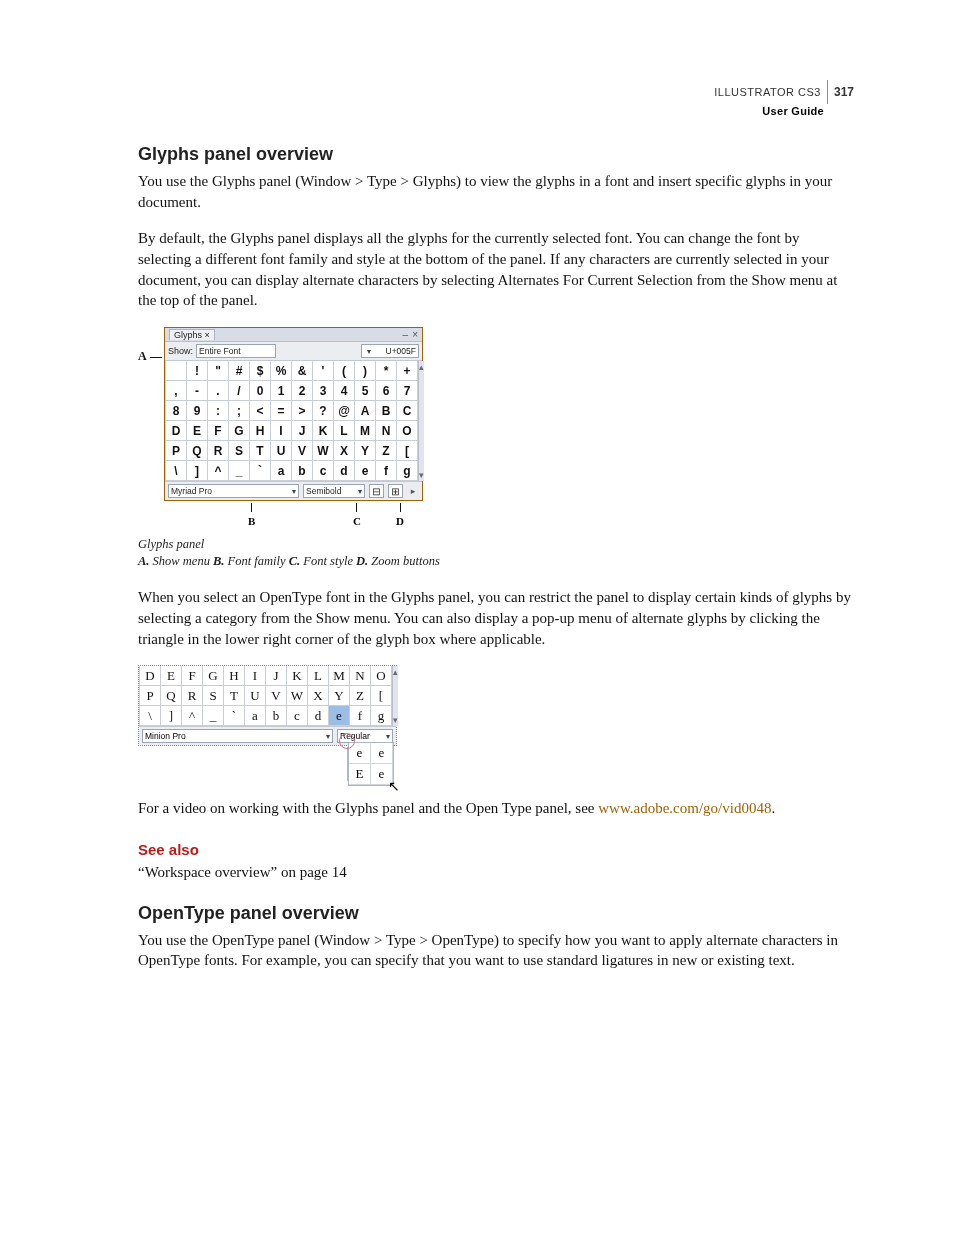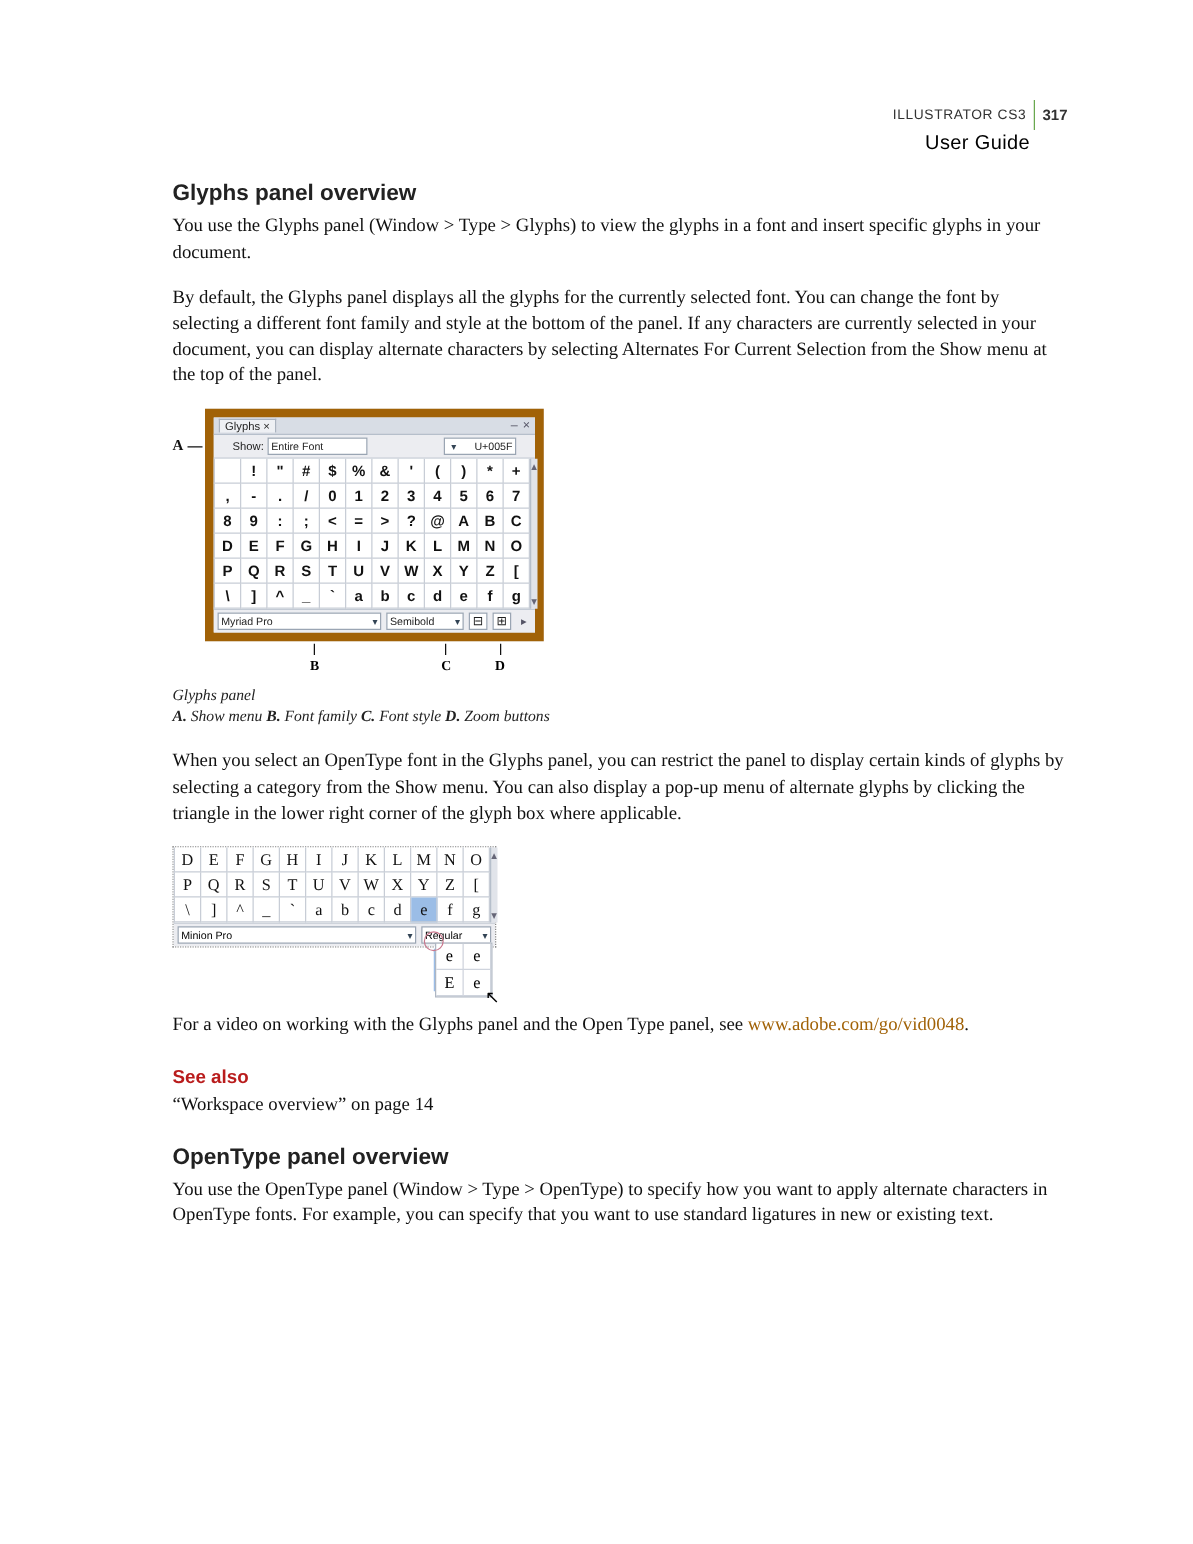--- a/index.html
+++ b/index.html
@@ -27,21 +27,21 @@
   .runhead .prod { letter-spacing: .5px; color:#333; }
   .runhead .bar {
     display: inline-block;
     width: 1px;
     height: 24px;
     background: #6aa84f;
     margin: 0 6px;
     vertical-align: middle;
   }
   .runhead .pnum { font-weight: bold; color:#333; font-size: 12px; }
-  .runhead .ug { font-weight: normal; margin-right: 30px; font-size:16px; letter-spacing:.3px;}
+  .runhead .ug { font-weight: bold; margin-right: 30px; font-size:11px; letter-spacing:.3px;}
   h2.section {
     font-family: "Myriad Pro", Arial, Helvetica, sans-serif;
     font-weight: 700;
     color: #222;
     font-size: 18px;
     margin: 0 0 6px 0;
   }
   p.body {
     font-size: 15px;
     line-height: 1.38;
@@ -69,34 +69,34 @@
     margin: 22px 0 4px 0;
     color: #b91c1c;
   }
 
   
   .fig1-wrap { display:flex; align-items:flex-start; margin: 6px 0 2px 0;}
   .fig1-leader { width:26px; font-weight:bold; font-size:12px; padding-top:22px; position:relative; color:#111;}
   .fig1-leader .dash { display:inline-block; width:12px; border-top:1px solid #111; vertical-align:middle; margin-left:3px;}
   .panel {
     width: 257px;
-    border: 7px solid #a16207;
+    border: 1px solid #a16207;
     background: #e7e9ed;
     font-family: Tahoma, Arial, sans-serif;
     font-size: 9px;
     color: #222;
   }
   .panel-titlebar {
     display:flex; justify-content:space-between; align-items:center;
     background:#d8dde5; padding:1px 4px; border-bottom:1px solid #b6bfcb;
   }
   .panel-tab { background:#eef0f4; border:1px solid #aab3bf; border-bottom:none; padding:0 4px; font-size:9px;}
   .panel-ctrls { display:flex; gap:4px; font-size:10px; color:#556;}
   .panel-row1 {
-    display:flex; align-items:center; gap:3px; padding:2px 15px;
+    display:flex; align-items:center; gap:3px; padding:2px 3px;
     border-bottom:1px solid #c3cad4; background:#ecedf1;
   }
   .dd {
     background:#fff; border:1px solid #9aa5b3; height:12px;
     display:flex; align-items:center; justify-content:space-between;
     padding:0 2px; font-size:8.5px;
   }
   .dd .chev { font-size:8px; color:#345; padding-left:3px;}
   .glyphgrid { background:#fff; }
   .grow { display:flex; }

